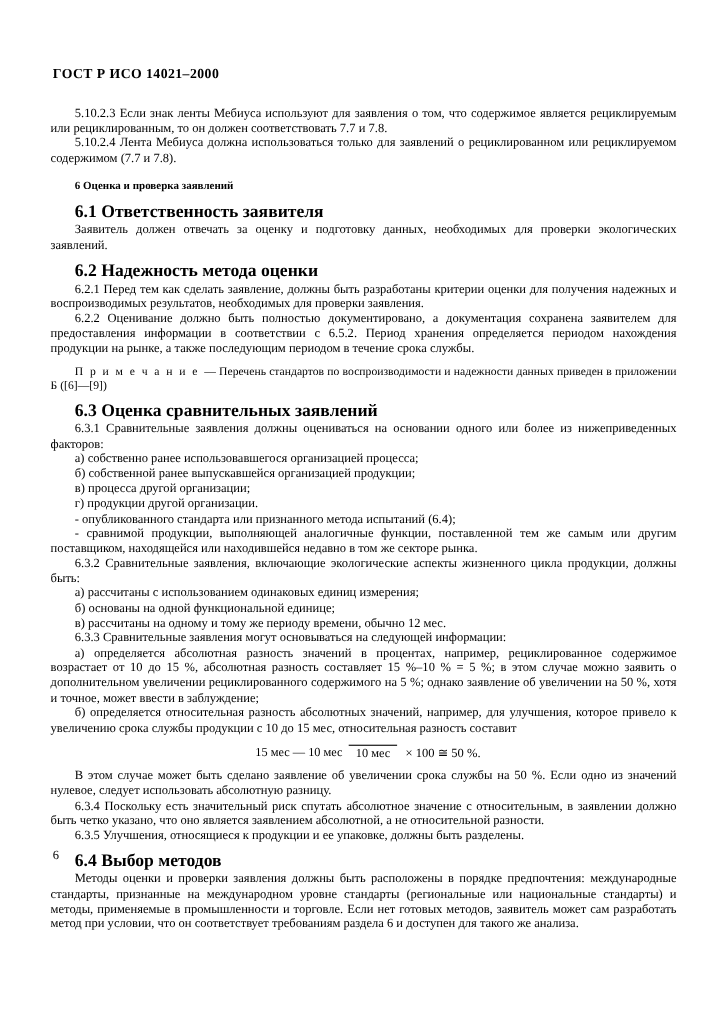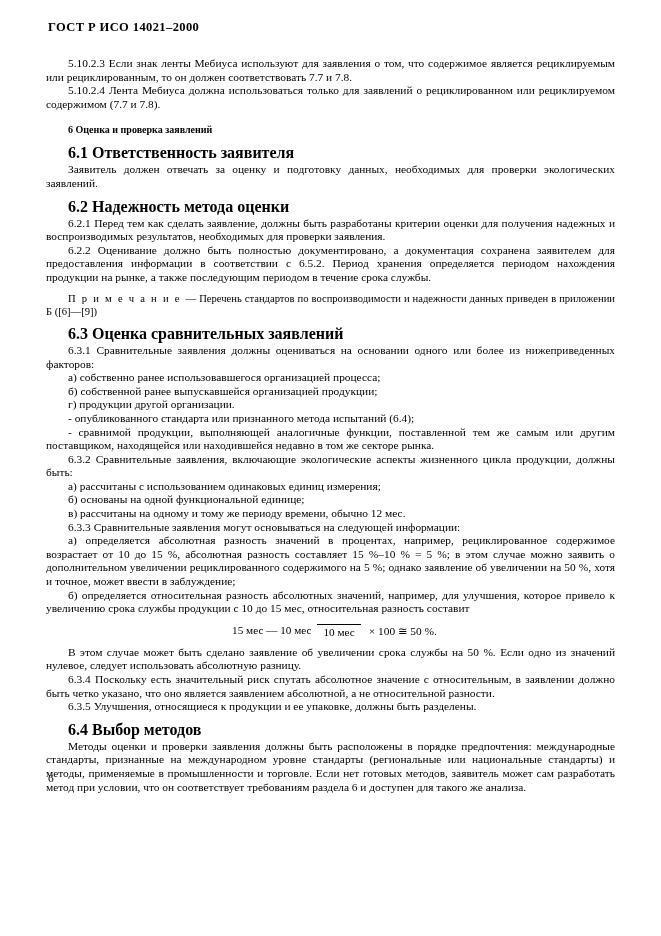--- a/index.html
+++ b/index.html
@@ -14,21 +14,21 @@
     color: #000000;
     position: relative;
     overflow: hidden;
   }
   .page {
     position: absolute;
     left: 0; top: 0;
     width: 661px;
     height: 832px;
     box-sizing: border-box;
-    padding: 20px 46px 20px 46px;
+    padding: 60px 46px 20px 46px;
   }
   .header {
     font-family: "Liberation Serif", serif;
     font-size: 12.5px;
     font-weight: bold;
     letter-spacing: 0.4px;
     margin: 0 0 22px 0;
     padding-left: 2px;
   }
   .p {
@@ -117,20 +117,21 @@
   <div class="sub-title">6.2 Надежность метода оценки</div>
   <p class="p">6.2.1 Перед тем как сделать заявление, должны быть разработаны критерии оценки для получения надежных и воспроизводимых результатов, необходимых для проверки заявления.</p>
   <p class="p">6.2.2 Оценивание должно быть полностью документировано, а документация сохранена заявителем для предоставления информации в соответствии с 6.5.2. Период хранения определяется периодом нахождения продукции на рынке, а также последующим периодом в течение срока службы.</p>
 
   <p class="note"><span class="spaced">П р и м е ч а н и е </span><span>— Перечень стандартов по воспроизводимости и надежности данных приведен в приложении Б ([6]—[9])</span></p>
 
   <div class="sub-title">6.3 Оценка сравнительных заявлений</div>
   <p class="p">6.3.1 Сравнительные заявления должны оцениваться на основании одного или более из нижеприведенных факторов:</p>
   <p class="p">а) собственно ранее использовавшегося организацией процесса;</p>
   <p class="p">б) собственной ранее выпускавшейся организацией продукции;</p>
+  <p class="p">в) процесса другой организации;</p>
   <p class="p">г) продукции другой организации.</p>
   <p class="p">- опубликованного стандарта или признанного метода испытаний (6.4);</p>
   <p class="p">- сравнимой продукции, выполняющей аналогичные функции, поставленной тем же самым или другим поставщиком, находящейся или находившейся недавно в том же секторе рынка.</p>
   <p class="p">6.3.2 Сравнительные заявления, включающие экологические аспекты жизненного цикла продукции, должны быть:</p>
   <p class="p">а) рассчитаны с использованием одинаковых единиц измерения;</p>
   <p class="p">б) основаны на одной функциональной единице;</p>
   <p class="p">в) рассчитаны на одному и тому же периоду времени, обычно 12 мес.</p>
   <p class="p">6.3.3 Сравнительные заявления могут основываться на следующей информации:</p>
   <p class="p">а) определяется абсолютная разность значений в процентах, например, рециклированное содержимое возрастает от 10 до 15 %, абсолютная разность составляет 15 %–10 % = 5 %; в этом случае можно заявить о дополнительном увеличении рециклированного содержимого на 5 %; однако заявление об увеличении на 50 %, хотя и точное, может ввести в заблуждение;</p>
   <p class="p">б) определяется относительная разность абсолютных значений, например, для улучшения, которое привело к увеличению срока службы продукции с 10 до 15 мес, относительная разность составит</p>

